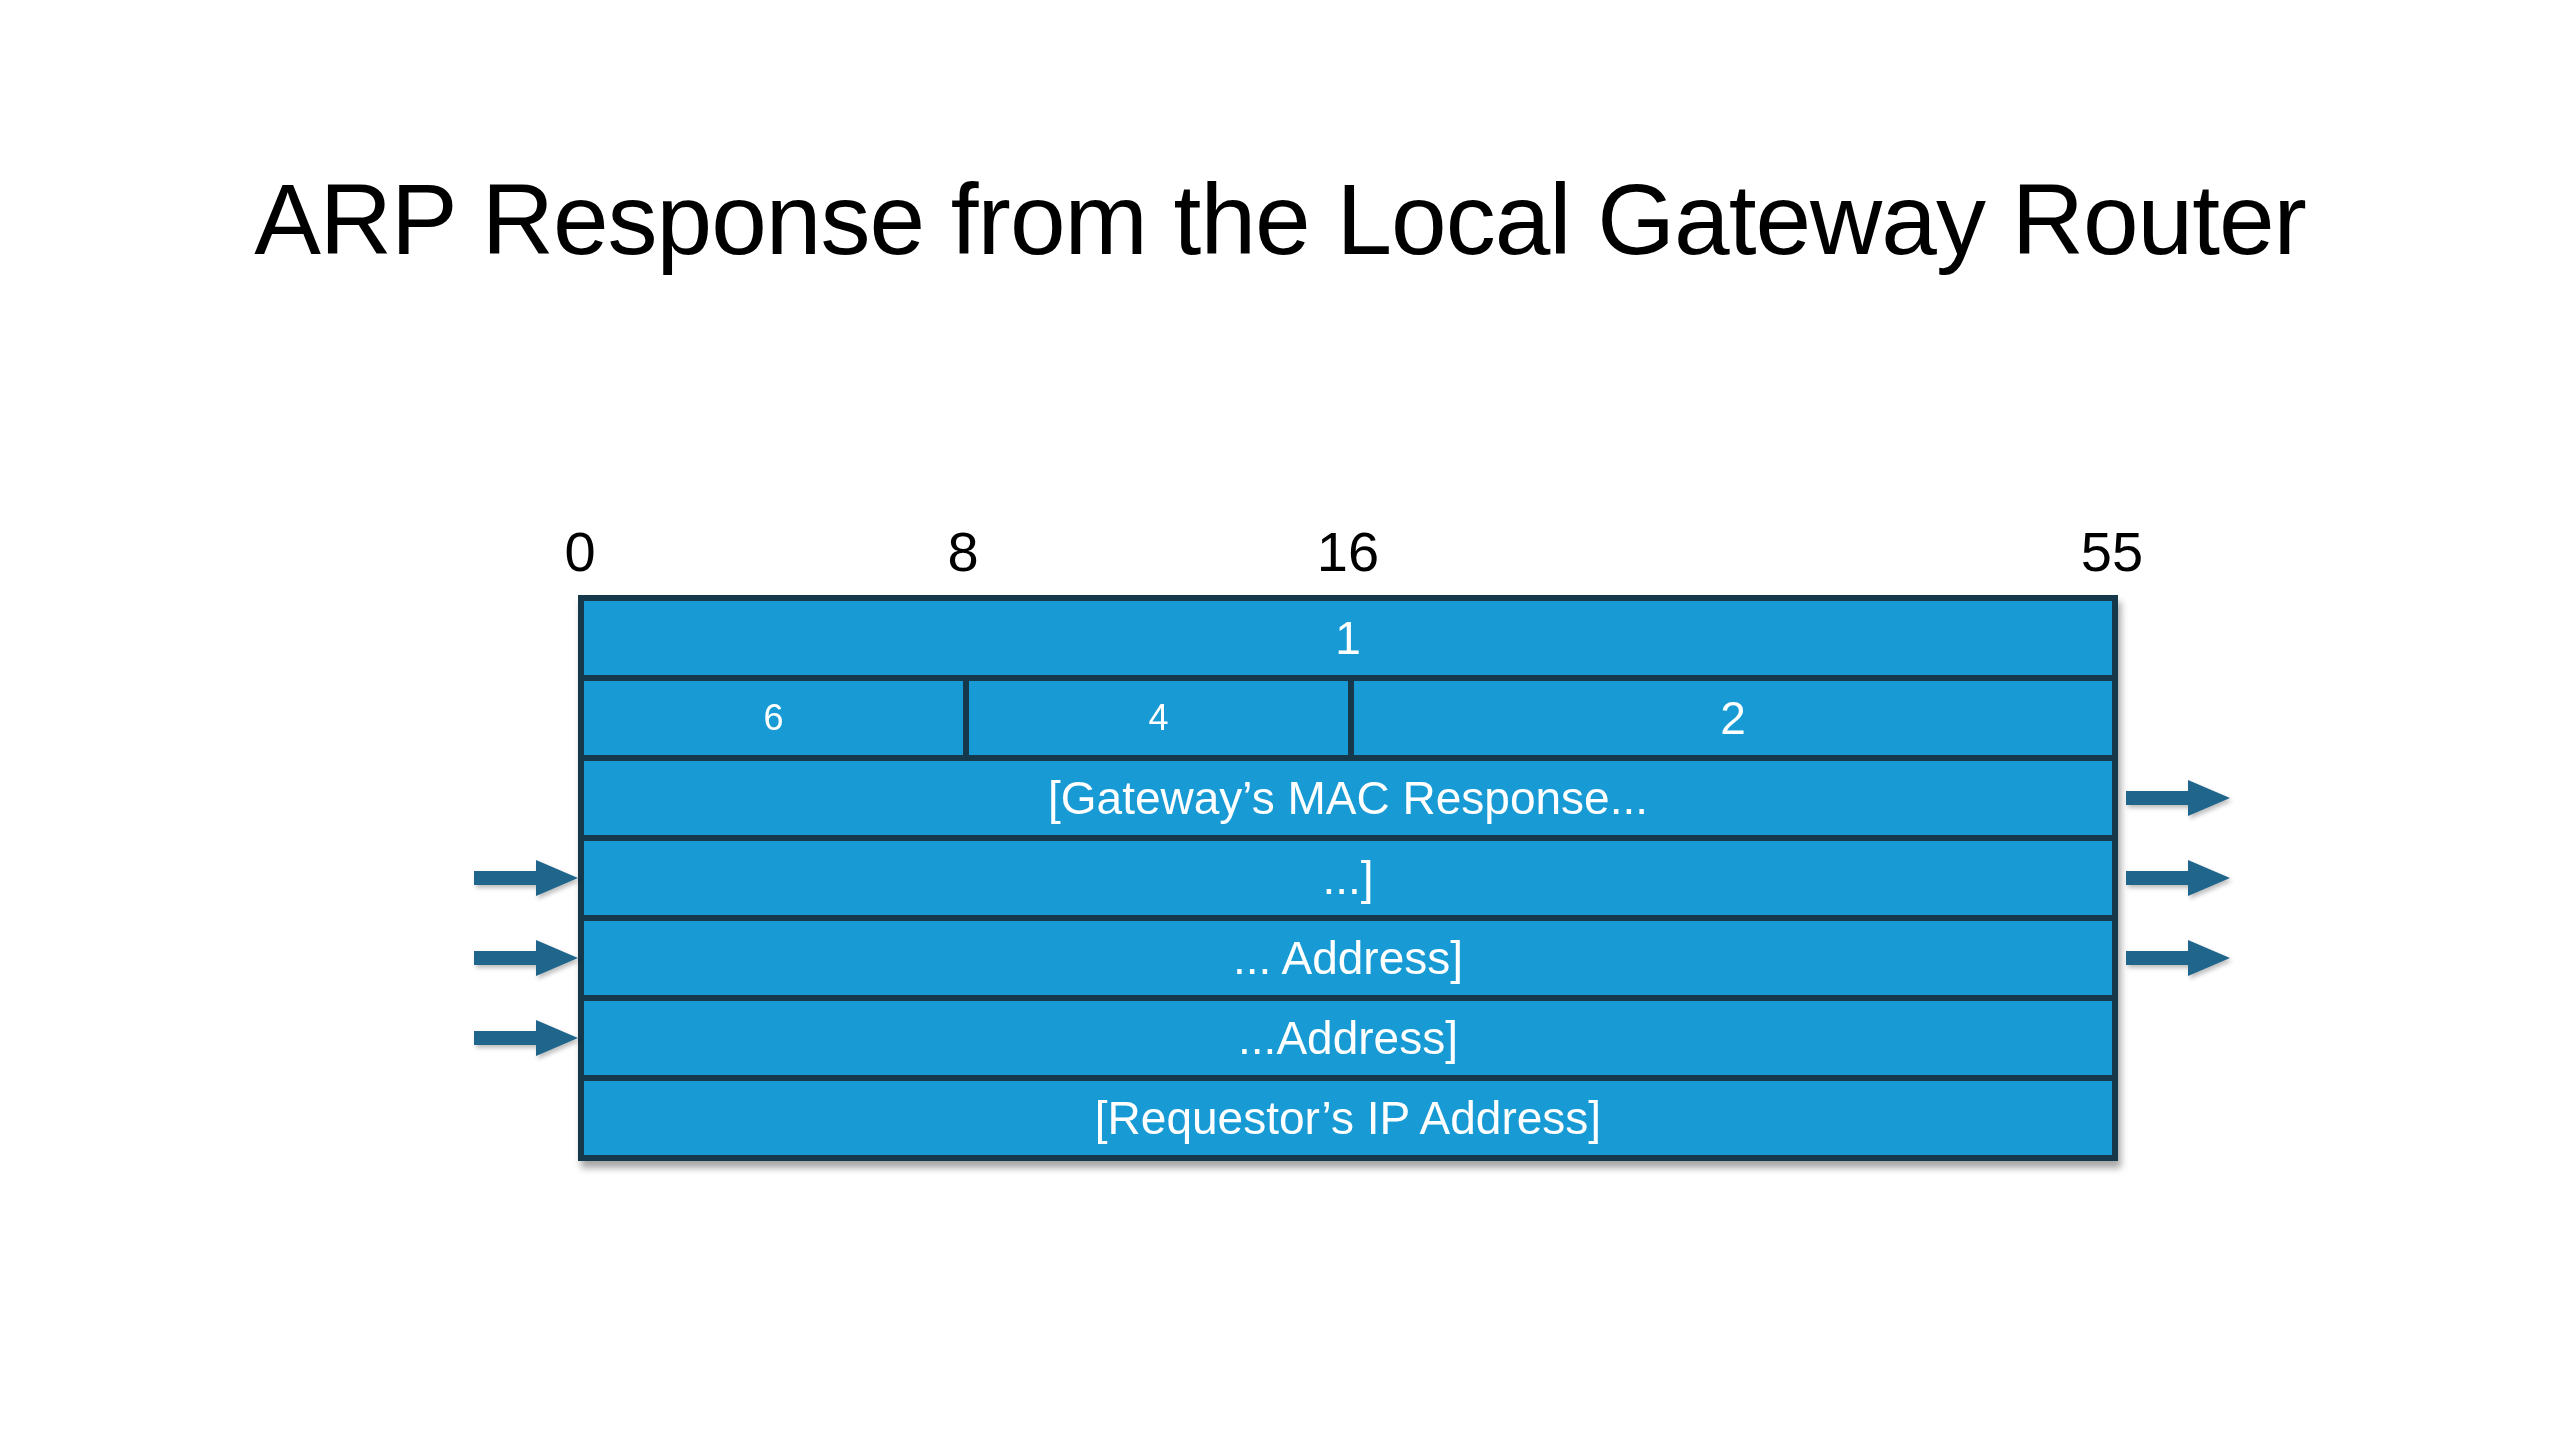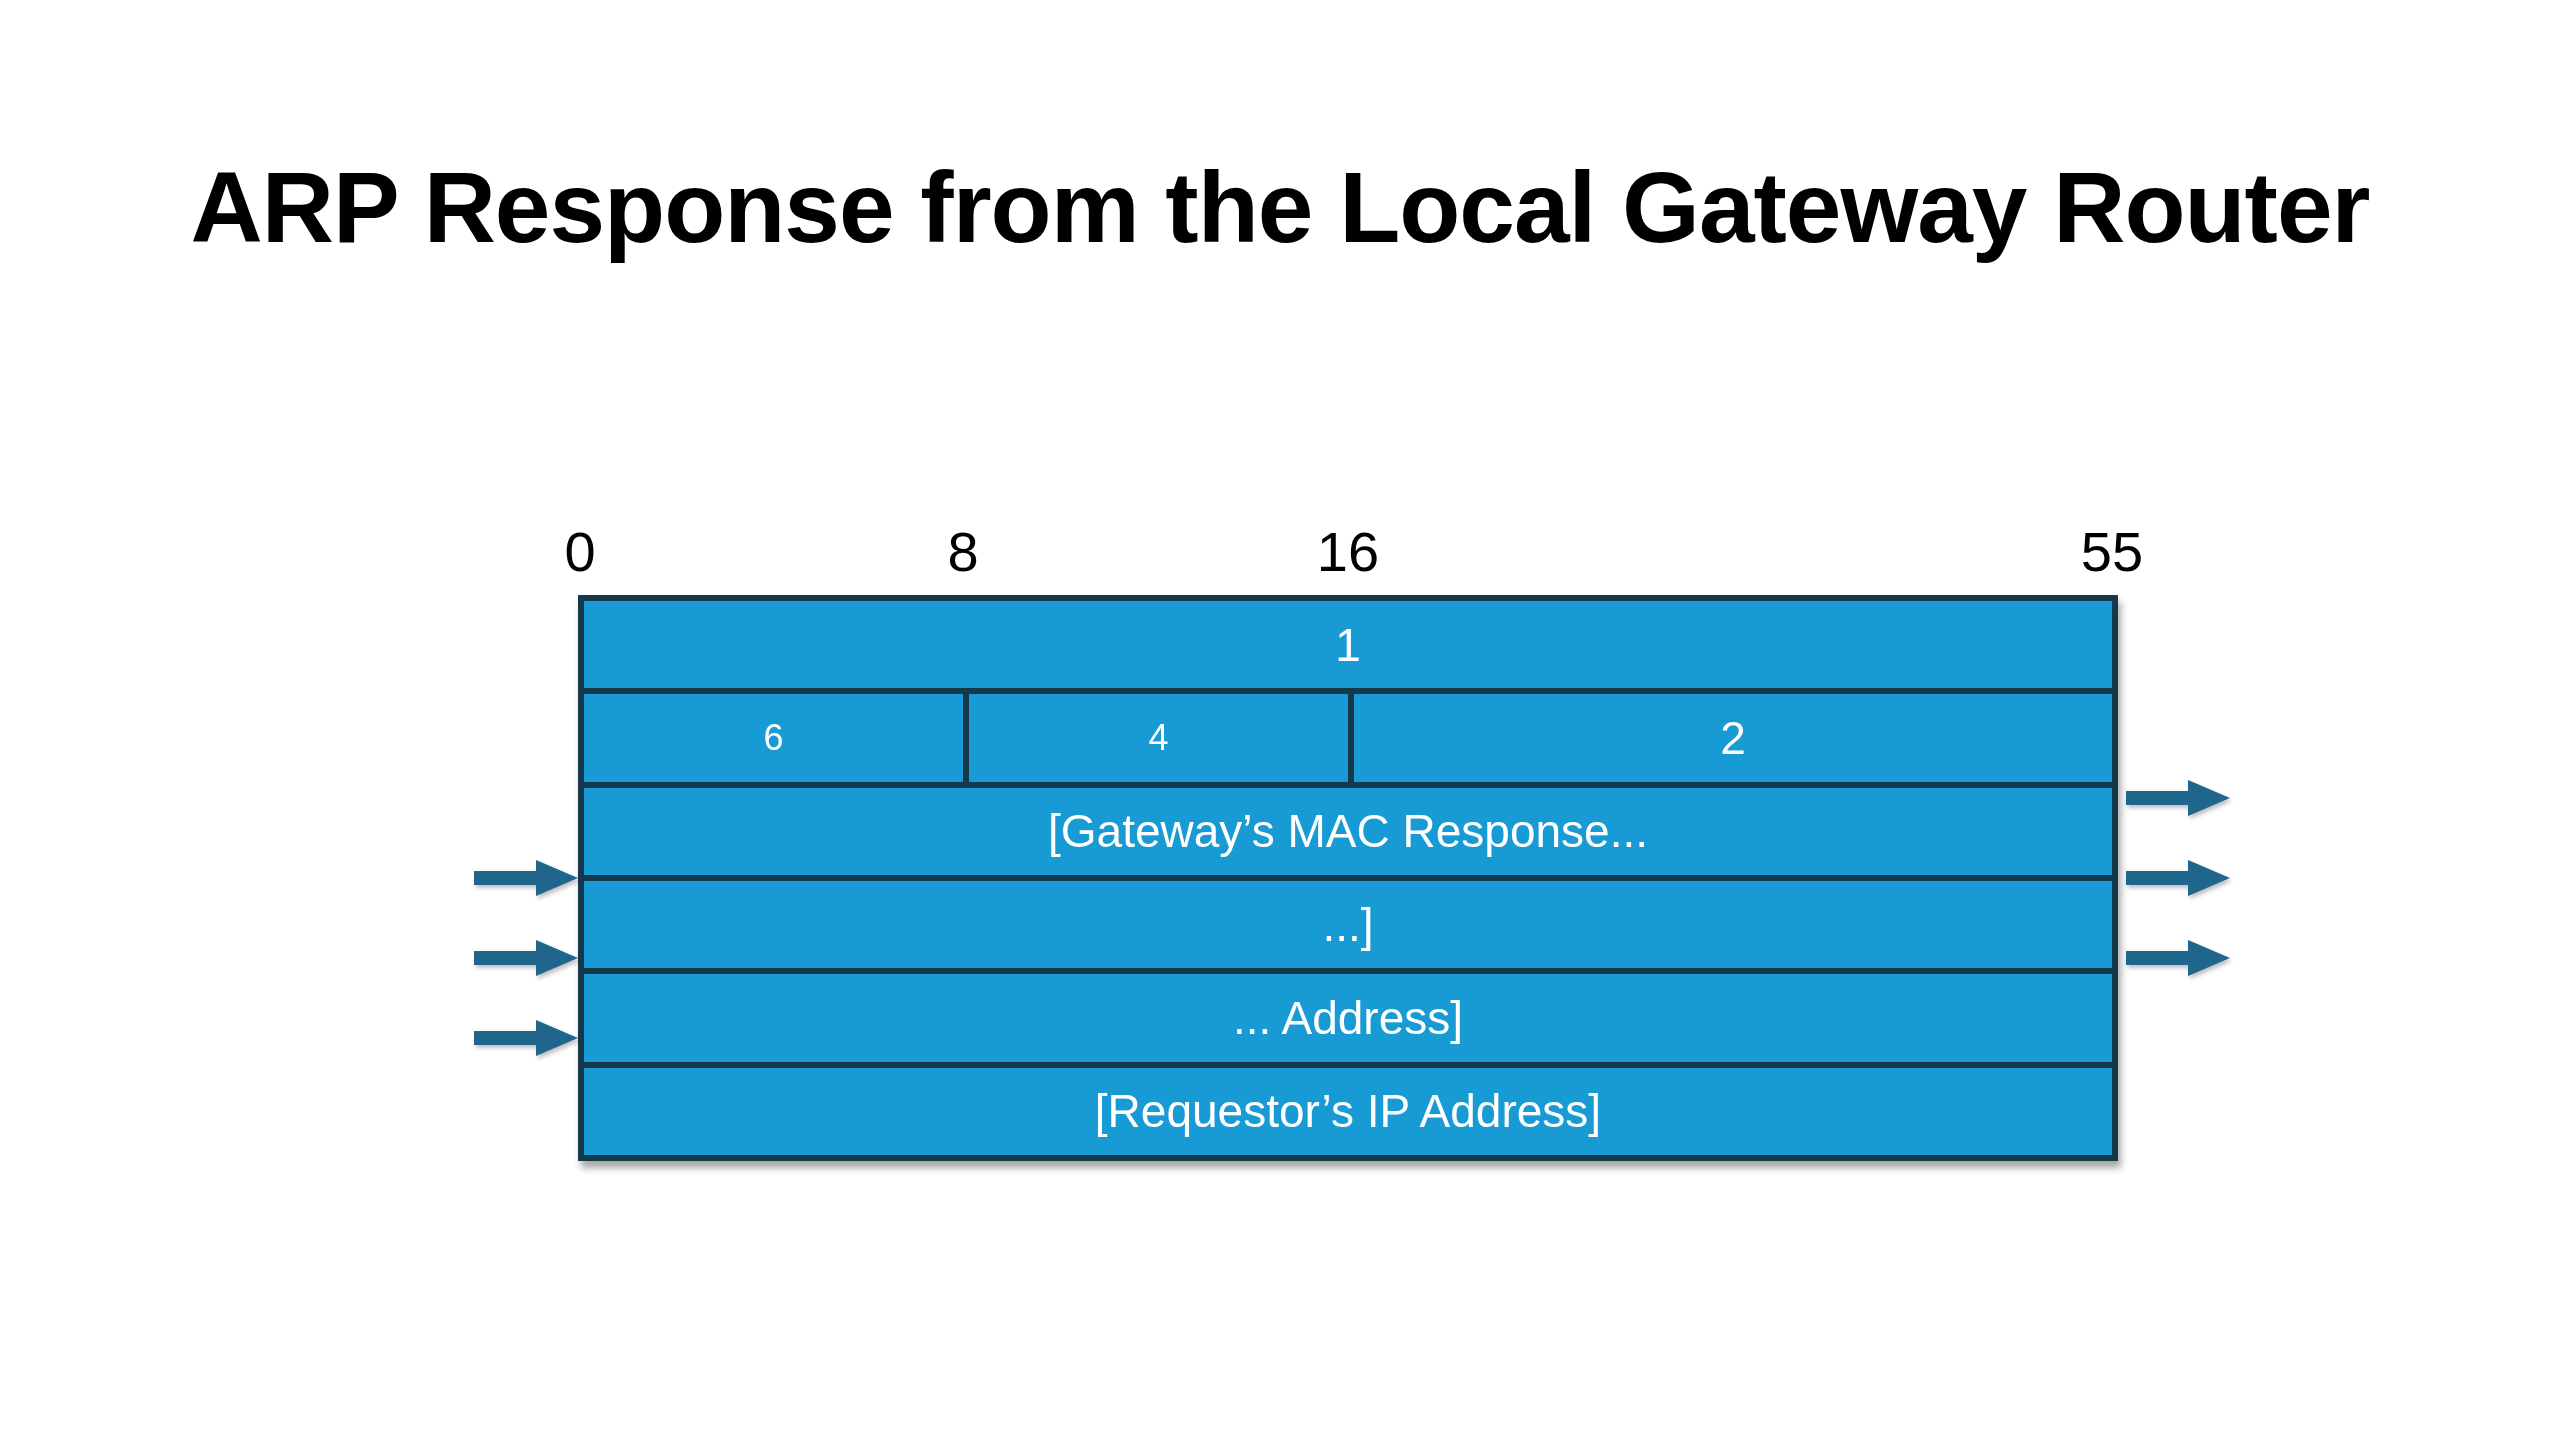--- a/index.html
+++ b/index.html
@@ -14,24 +14,24 @@
   .slide{
     position:relative;
     width:2560px;height:1440px;
     background:var(--bg);
     overflow:hidden;
     font-family:"Liberation Sans","DejaVu Sans",sans-serif;
   }
   .title{
     position:absolute;
     left:0;right:0;top:150px;
-    margin:0;
+    margin:12px;
     text-align:center;
     font-size:100px;
-    font-weight:700;
+    font-weight:400;
     letter-spacing:-1px;
     color:var(--label-text);
   }
   .ruler{position:absolute;left:0;top:516px;width:2560px;height:70px;}
   .ruler-label{
     position:absolute;
     transform:translateX(-50%);
     bottom:6px;
     font-size:56px;
     color:var(--label-text);
@@ -98,20 +98,23 @@
     <div class="prow">
       <div class="cell">[Gateway’s MAC Response...</div>
     </div>
     <div class="prow">
       <div class="cell">...]</div>
     </div>
     <div class="prow">
       <div class="cell">... Address]</div>
     </div>
     <div class="prow">
+      <div class="cell">...Address]</div>
+    </div>
+    <div class="prow">
       <div class="cell">[Requestor’s IP Address]</div>
     </div>
   </div>
 
   <span class="arrow" style="left:2126px;top:778px">
     <svg viewBox="0 0 104 40" xmlns="http://www.w3.org/2000/svg">
         <path d="M0,13 H62 V2 L104,20 L62,38 V27 H0 Z" fill="currentColor"></path>
       </svg>
   </span>
   <span class="arrow" style="left:2126px;top:858px">

